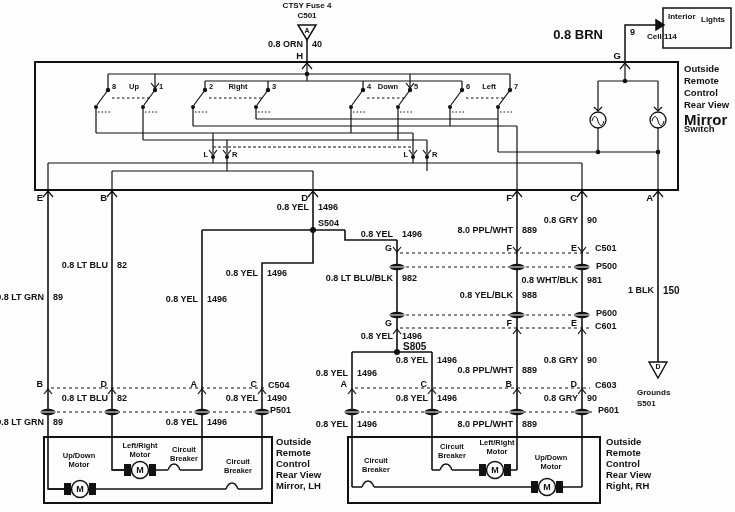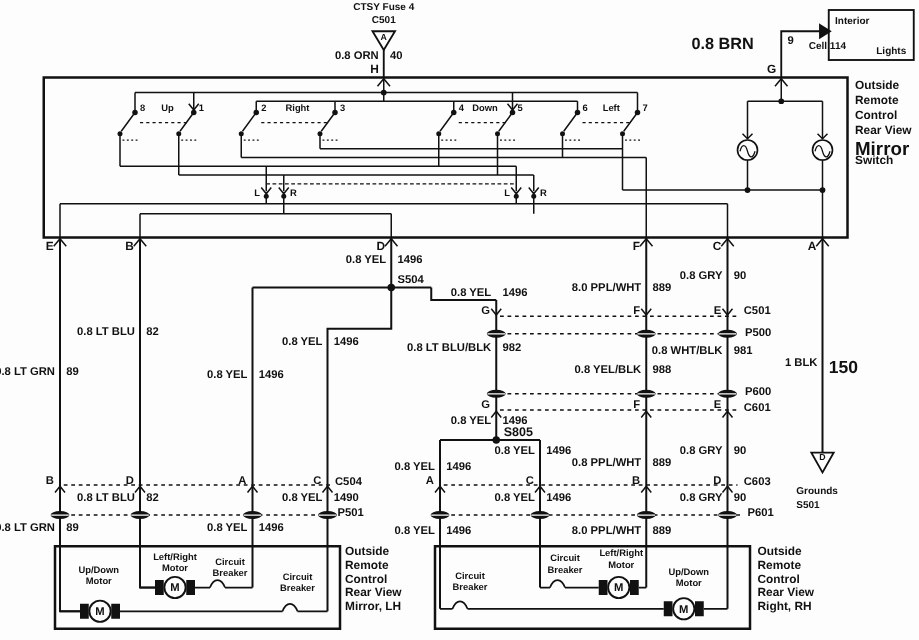--- a/index.html
+++ b/index.html
@@ -164,21 +164,21 @@
     <path d="M649,362 H667 L658,378 Z"></path>
   </g>
 </svg>
 
 <div id="labels">
     <span class="lbl" style="top: 2px; font-size: 8px; left: 307px; transform: translateX(-50%);">CTSY Fuse 4</span>
     <span class="lbl" style="top: 12px; font-size: 8px; left: 307px; transform: translateX(-50%);">C501</span>
     <span class="lbl" style="top: 27px; font-size: 7px; left: 307px; transform: translateX(-50%);">A</span>
     <span class="lbl" style="top: 51px; font-size: 9.5px; right: 432px;">H</span>
     <span class="lbl" style="top: 13px; font-size: 8px; left: 668px;">Interior</span>
-    <span class="lbl" style="top: 37px; font-size: 8px; left: 668px; padding-left: 33px;">Lights</span>
+    <span class="lbl" style="top: 16px; font-size: 8px; left: 668px; padding-left: 33px;">Lights</span>
     <span class="lbl" style="top: 33px; font-size: 8px; left: 647px;">Cell 114</span>
     <span class="lbl" style="top: 51px; font-size: 9.5px; right: 114px;">G</span>
     <span class="lbl" style="top: 83px; font-size: 7.5px; left: 112px;">8</span>
     <span class="lbl" style="top: 83px; font-size: 7.5px; left: 134px; transform: translateX(-50%);">Up</span>
     <span class="lbl" style="top: 83px; font-size: 7.5px; left: 159px;">1</span>
     <span class="lbl" style="top: 83px; font-size: 7.5px; left: 209px;">2</span>
     <span class="lbl" style="top: 83px; font-size: 7.5px; left: 238px; transform: translateX(-50%);">Right</span>
     <span class="lbl" style="top: 83px; font-size: 7.5px; left: 272px;">3</span>
     <span class="lbl" style="top: 83px; font-size: 7.5px; left: 367px;">4</span>
     <span class="lbl" style="top: 83px; font-size: 7.5px; left: 388px; transform: translateX(-50%);">Down</span>
@@ -279,21 +279,21 @@
     <span class="lbl" style="top: 226px; font-size: 9px; left: 522px;">889</span>
     <span class="lbl" style="top: 216px; font-size: 9px; right: 157px;">0.8 GRY</span>
     <span class="lbl" style="top: 216px; font-size: 9px; left: 587px;">90</span>
     <span class="lbl" style="top: 274px; font-size: 9px; right: 342px;">0.8 LT BLU/BLK</span>
     <span class="lbl" style="top: 274px; font-size: 9px; left: 402px;">982</span>
     <span class="lbl" style="top: 276px; font-size: 9px; right: 157px;">0.8 WHT/BLK</span>
     <span class="lbl" style="top: 276px; font-size: 9px; left: 587px;">981</span>
     <span class="lbl" style="top: 291px; font-size: 9px; right: 222px;">0.8 YEL/BLK</span>
     <span class="lbl" style="top: 291px; font-size: 9px; left: 522px;">988</span>
     <span class="lbl" style="top: 286px; font-size: 9px; right: 81px;">1 BLK</span>
-    <span class="lbl" style="top: 286px; font-size: 14px; left: 663px;">150</span>
+    <span class="lbl" style="top: 286px; font-size: 10px; left: 663px;">150</span>
     <span class="lbl" style="top: 332px; font-size: 9px; right: 342px;">0.8 YEL</span>
     <span class="lbl" style="top: 332px; font-size: 9px; left: 402px;">1496</span>
     <span class="lbl" style="top: 356px; font-size: 9px; right: 307px;">0.8 YEL</span>
     <span class="lbl" style="top: 356px; font-size: 9px; left: 437px;">1496</span>
     <span class="lbl" style="top: 356px; font-size: 9px; right: 157px;">0.8 GRY</span>
     <span class="lbl" style="top: 356px; font-size: 9px; left: 587px;">90</span>
     <span class="lbl" style="top: 369px; font-size: 9px; right: 387px;">0.8 YEL</span>
     <span class="lbl" style="top: 369px; font-size: 9px; left: 357px;">1496</span>
     <span class="lbl" style="top: 366px; font-size: 9px; right: 222px;">0.8 PPL/WHT</span>
     <span class="lbl" style="top: 366px; font-size: 9px; left: 522px;">889</span>

